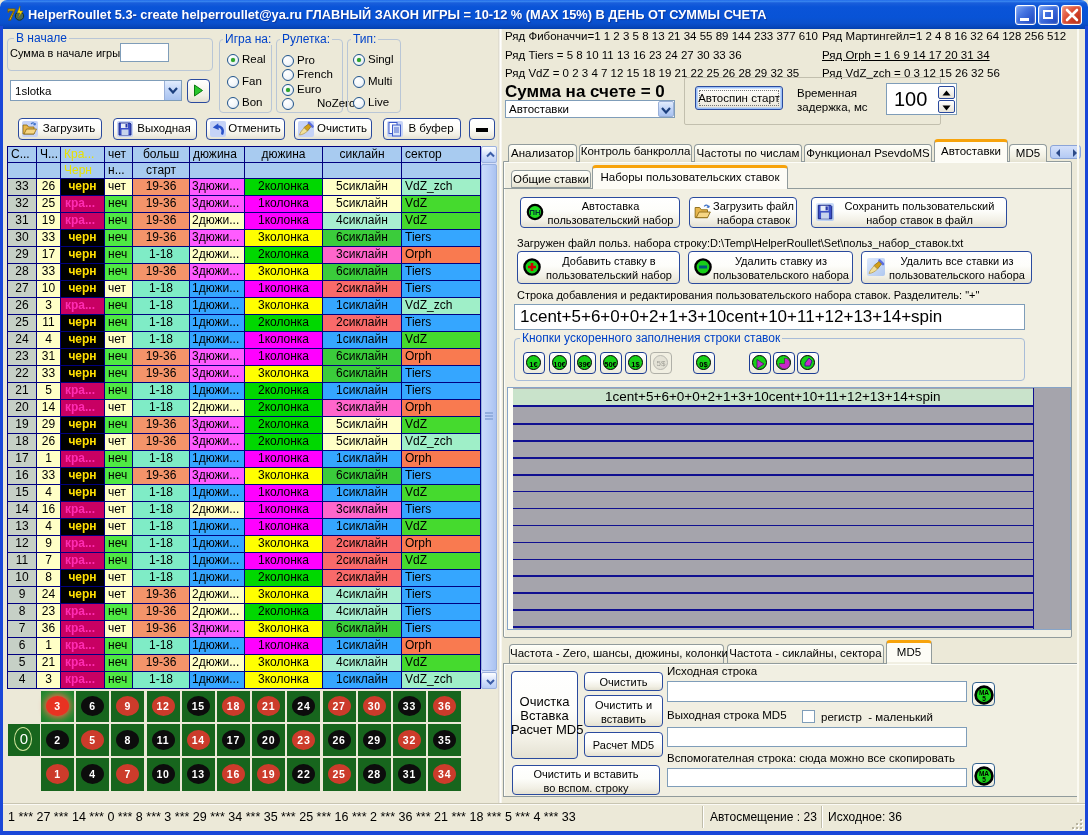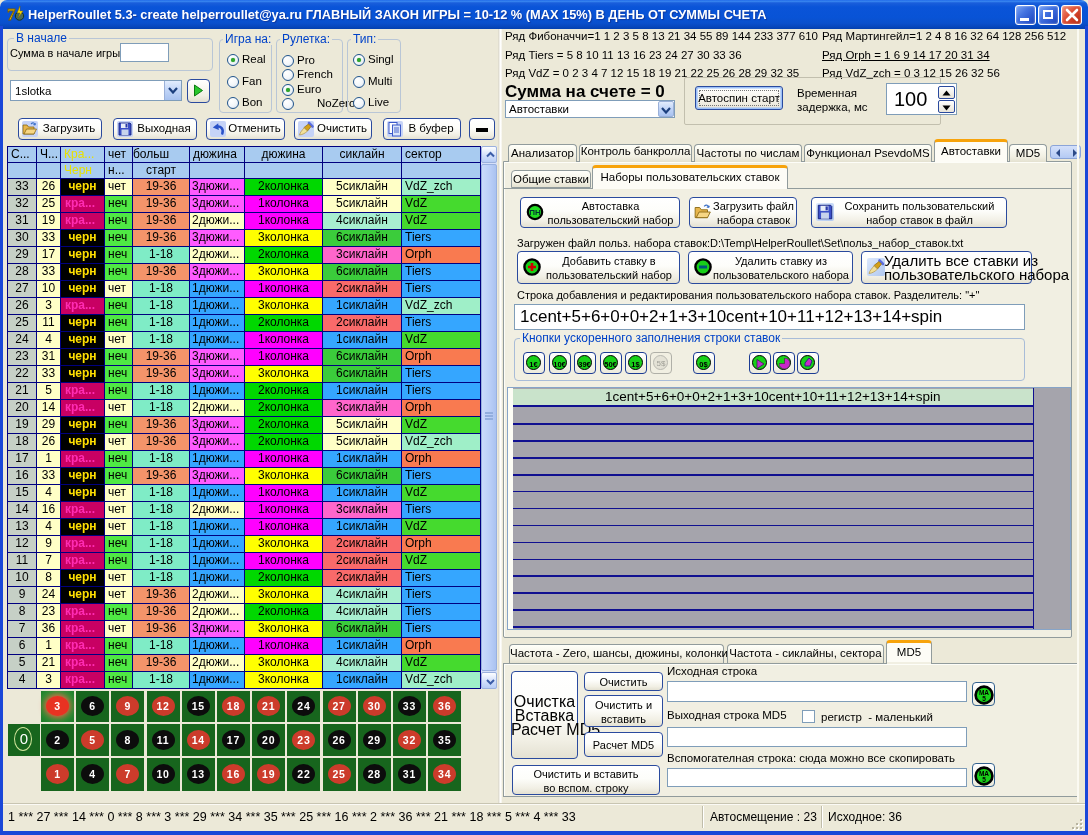--- a/index.html
+++ b/index.html
@@ -121,21 +121,21 @@
     </svg></div>
 <div class="ab" style="left:403px;top:122px;width:56px;text-align:center;font-size:11.5px;white-space:nowrap;">В буфер</div>
 <div class="btn" style="left:469px;top:118px;width:26px;height:22px;">
     <div class="ab" style="left:6px;top:9px;width:12px;height:3.5px;background:#000;"></div>
   </div>
 <div class="ab" style="left:7px;top:146px;width:474px;height:543px;background:#000080;"></div>
 <div class="cell" style="left:8px;top:147px;width:28px;height:15px;background:#a8cbf0;color:#000;text-align:left;padding-left:3px;font-size:12px;line-height:15px;">С...</div>
 <div class="cell" style="left:37px;top:147px;width:23px;height:15px;background:#a8cbf0;color:#000;text-align:left;padding-left:3px;font-size:12px;line-height:15px;">Ч...</div>
 <div class="cell" style="left:61px;top:147px;width:43px;height:15px;background:#a8cbf0;color:#e8e000;text-align:left;padding-left:3px;font-size:12px;line-height:15px;">Кра...</div>
 <div class="cell" style="left:105px;top:147px;width:27px;height:15px;background:#a8cbf0;color:#000;text-align:left;padding-left:3px;font-size:12px;line-height:15px;">чет</div>
-<div class="cell" style="left:133px;top:147px;width:56px;height:15px;background:#a8cbf0;color:#000;font-size:12px;line-height:15px;">больш</div>
+<div class="cell" style="left:133px;top:147px;width:56px;height:15px;background:#a8cbf0;color:#000;text-align:center;font-size:12px;line-height:15px;">больш</div>
 <div class="cell" style="left:190px;top:147px;width:54px;height:15px;background:#a8cbf0;color:#000;text-align:left;padding-left:3px;font-size:12px;line-height:15px;">дюжина</div>
 <div class="cell" style="left:245px;top:147px;width:77px;height:15px;background:#a8cbf0;color:#000;text-align:center;font-size:12px;line-height:15px;">дюжина</div>
 <div class="cell" style="left:323px;top:147px;width:78px;height:15px;background:#a8cbf0;color:#000;text-align:center;font-size:12px;line-height:15px;">сиклайн</div>
 <div class="cell" style="left:402px;top:147px;width:78px;height:15px;background:#a8cbf0;color:#000;text-align:left;padding-left:3px;font-size:12px;line-height:15px;">сектор</div>
 <div class="cell" style="left:8px;top:163px;width:28px;height:15px;background:#a8cbf0;color:#000;text-align:center;font-size:12px;line-height:15px;"></div>
 <div class="cell" style="left:37px;top:163px;width:23px;height:15px;background:#a8cbf0;color:#000;text-align:center;font-size:12px;line-height:15px;"></div>
 <div class="cell" style="left:61px;top:163px;width:43px;height:15px;background:#a8cbf0;color:#e8e000;text-align:left;padding-left:3px;font-size:12px;line-height:15px;">Черн</div>
 <div class="cell" style="left:105px;top:163px;width:27px;height:15px;background:#a8cbf0;color:#000;text-align:left;padding-left:3px;font-size:12px;line-height:15px;">н...</div>
 <div class="cell" style="left:133px;top:163px;width:56px;height:15px;background:#a8cbf0;color:#000;text-align:center;font-size:12px;line-height:15px;">старт</div>
 <div class="cell" style="left:190px;top:163px;width:54px;height:15px;background:#a8cbf0;color:#000;text-align:center;font-size:12px;line-height:15px;"></div>
@@ -641,21 +641,21 @@
 <div class="ab" style="left:816px;top:203px;width:18px;height:18px;">
     <div style="position:absolute;left:0;top:0;width:18px;height:18px;background:linear-gradient(135deg,#dce8fc,#b0c8f0);border-radius:2px;"></div>
     <svg width="18" height="18" viewBox="0 0 16 16" style="position:absolute">
       <path d="M2 2 L13 2 L14 3 L14 14 L2 14 Z" fill="#3c50c8" stroke="#101c78" stroke-width="0.8"></path>
       <rect x="4" y="2.5" width="7" height="4.5" fill="#e8eef8"></rect>
       <rect x="4.5" y="8.5" width="7" height="5.5" fill="#c8d4ec"></rect>
       <rect x="8.5" y="3" width="2" height="3.5" fill="#2a3aa8"></rect>
     </svg>
   </div>
 <div class="ab" style="left:834px;top:199px;width:171px;text-align:center;font-size:11px;line-height:14px;white-space:nowrap;">Сохранить пользовательский<br>набор ставок в файл</div>
-<div class="ab t12" style="left:517px;top:236px;width:500px;font-size:11px;">Загружен файл польз. набора ставок:D:\Temp\HelperRoullet\Set\польз_набор_ставок.txt</div>
+<div class="ab t12" style="left:517px;top:236px;width:500px;font-size:11px;">Загружен файл польз. набора строку:D:\Temp\HelperRoullet\Set\польз_набор_ставок.txt</div>
 <div class="btn" style="left:517px;top:251px;width:163px;height:33px;"></div>
 <div class="ab" style="left:523px;top:258px;width:18px;height:18px;"><svg width="18" height="18" viewBox="0 0 18 18">
       <circle cx="9" cy="9" r="7.6" fill="#18d018" stroke="#000" stroke-width="2.4"></circle>
       <path d="M9 5 L9 13 M5 9 L13 9" stroke="#d00000" stroke-width="2.6"></path>
     </svg></div>
 <div class="ab" style="left:540px;top:254px;width:138px;text-align:center;font-size:11px;line-height:14px;white-space:nowrap;">Добавить ставку в<br>пользовательский набор</div>
 <div class="btn" style="left:688px;top:251px;width:165px;height:33px;"></div>
 <div class="ab" style="left:694px;top:258px;width:18px;height:18px;"><svg width="18" height="18" viewBox="0 0 18 18">
       <circle cx="9" cy="9" r="7.6" fill="#18d018" stroke="#000" stroke-width="2.4"></circle>
       <path d="M5 9 L13 9" stroke="#005878" stroke-width="3"></path>
@@ -663,21 +663,21 @@
 <div class="ab" style="left:711px;top:254px;width:140px;text-align:center;font-size:11px;line-height:14px;white-space:nowrap;">Удалить ставку из<br>пользовательского набора</div>
 <div class="btn" style="left:861px;top:251px;width:171px;height:33px;"></div>
 <div class="ab" style="left:867px;top:258px;width:18px;height:18px;">
     <div style="position:absolute;left:0;top:0;width:18px;height:18px;background:linear-gradient(135deg,#dce8fc,#b0c8f0);border-radius:2px;"></div>
     <svg width="18" height="18" viewBox="0 0 18 18" style="position:absolute">
       <path d="M12.5 2.5 L16 6" stroke="#5b6ee0" stroke-width="2.6" stroke-linecap="round"></path>
       <path d="M7 7.5 L12 3.5 L14.5 6 L10.5 11 Z" fill="#d4a017" stroke="#8a6914" stroke-width="0.7"></path>
       <path d="M2 15.5 C2.8 12.3,5 10.6,7 7.8 L10.5 11 C8.2 13.4,5.6 15,2 15.5 Z" fill="#f2e09a" stroke="#b89c50" stroke-width="0.8"></path>
     </svg>
   </div>
-<div class="ab" style="left:884px;top:254px;width:146px;text-align:center;font-size:15px;line-height:14px;white-space:nowrap;">Удалить все ставки из<br>пользовательского набора</div>
+<div class="ab" style="left:884px;top:254px;width:146px;text-align:center;font-size:11px;line-height:14px;white-space:nowrap;">Удалить все ставки из<br>пользовательского набора</div>
 <div class="ab t12" style="left:517px;top:288px;width:510px;font-size:11px;">Строка добавления и редактирования пользовательского набора ставок. Разделитель: "+"</div>
 <div class="inp" style="left:514px;top:304px;width:511px;height:26px;"></div>
 <div class="ab" style="left:520px;top:307px;width:500px;font-size:17px;color:#000;white-space:nowrap;">1cent+5+6+0+0+2+1+3+10cent+10+11+12+13+14+spin</div>
 <div class="gb" style="left:514px;top:338px;width:511px;height:43px;border-color:#a8bcd8;"></div>
 <div class="gbl" style="left:520px;top:332px;background:#f1efe2;color:#0042c8;">Кнопки ускоренного заполнения строки ставок</div>
 <div class="ab" style="left:523px;top:352px;width:22px;height:22px;background:linear-gradient(180deg,#ffffff,#eceadc);border:1.6px solid #1c3c94;border-radius:4px;">
     <div class="ab" style="left:2px;top:2px;width:15px;height:15px;border-radius:50%;border:1.6px solid #000;background:#18d018;"></div>
     <div class="ab" style="left:0;top:6.5px;width:19px;text-align:center;font-size:7.5px;font-weight:bold;color:#000;">1€</div>
   </div>
 <div class="ab" style="left:549px;top:352px;width:22px;height:22px;background:linear-gradient(180deg,#ffffff,#eceadc);border:1.6px solid #1c3c94;border-radius:4px;">
@@ -740,21 +740,21 @@
 <div class="ab" style="left:513px;top:575.4px;width:519.5px;height:1.5px;background:#101090;"></div>
 <div class="ab" style="left:513px;top:592.3px;width:519.5px;height:1.5px;background:#101090;"></div>
 <div class="ab" style="left:513px;top:609.2px;width:519.5px;height:1.5px;background:#101090;"></div>
 <div class="ab" style="left:513px;top:626.1px;width:519.5px;height:1.5px;background:#101090;"></div>
 <div class="ab" style="left:503px;top:663px;width:576px;height:134px;background:#f1efe2;border:1px solid #919b9c;box-shadow:inset 1px 1px 0 #fdfdf8;"></div>
 <div class="ab" style="left:509px;top:644px;width:215px;height:19px;background:linear-gradient(180deg,#fffff9,#f1efe2 70%,#e4e1d0);border:1px solid #919b9c;border-bottom:none;border-radius:4px 4px 0 0;text-align:center;font-size:11.5px;padding-top:2px;white-space:nowrap;">Частота - Zero, шансы, дюжины, колонки</div>
 <div class="ab" style="left:727px;top:644px;width:157px;height:19px;background:linear-gradient(180deg,#fffff9,#f1efe2 70%,#e4e1d0);border:1px solid #919b9c;border-bottom:none;border-radius:4px 4px 0 0;text-align:center;font-size:11.5px;padding-top:2px;white-space:nowrap;">Частота - сиклайны, сектора</div>
 <div class="ab" style="left:886px;top:640px;width:46px;height:24px;background:#fdfcf6;border:1px solid #919b9c;border-bottom:none;border-radius:4px 4px 0 0;border-top:3px solid #f7a30b;text-align:center;font-size:11.5px;padding-top:3px;z-index:5;white-space:nowrap;">MD5</div>
 <div class="ab" style="left:887px;top:662px;width:44px;height:2px;background:#f1efe2;z-index:6;"></div>
 <div class="btn" style="left:511px;top:671px;width:67px;height:88px;"></div>
-<div class="ab" style="left:511px;top:695px;width:67px;text-align:center;font-size:16px;line-height:14px;white-space:nowrap;">Очистка<br>Вставка<br>Расчет MD5</div>
+<div class="ab" style="left:511px;top:695px;width:67px;text-align:center;font-size:13px;line-height:14px;white-space:nowrap;">Очистка<br>Вставка<br>Расчет MD5</div>
 <div class="btn" style="left:584px;top:672px;width:79px;height:19px;"></div>
 <div class="ab" style="left:584px;top:675px;width:79px;text-align:center;font-size:11px;line-height:14px;white-space:nowrap;">Очистить</div>
 <div class="btn" style="left:584px;top:695px;width:79px;height:32px;"></div>
 <div class="ab" style="left:584px;top:698px;width:79px;text-align:center;font-size:11px;line-height:14px;white-space:nowrap;">Очистить и<br>вставить</div>
 <div class="btn" style="left:584px;top:732px;width:79px;height:25px;"></div>
 <div class="ab" style="left:584px;top:738px;width:79px;text-align:center;font-size:11px;line-height:14px;white-space:nowrap;">Расчет MD5</div>
 <div class="btn" style="left:512px;top:765px;width:148px;height:30px;"></div>
 <div class="ab" style="left:512px;top:767px;width:148px;text-align:center;font-size:11px;line-height:14px;white-space:nowrap;">Очистить и  вставить<br>во вспом. строку</div>
 <div class="ab t12" style="left:667px;top:664px;width:200px;">Исходная строка</div>
 <div class="inp" style="left:667px;top:681px;width:300px;height:21px;"></div>

